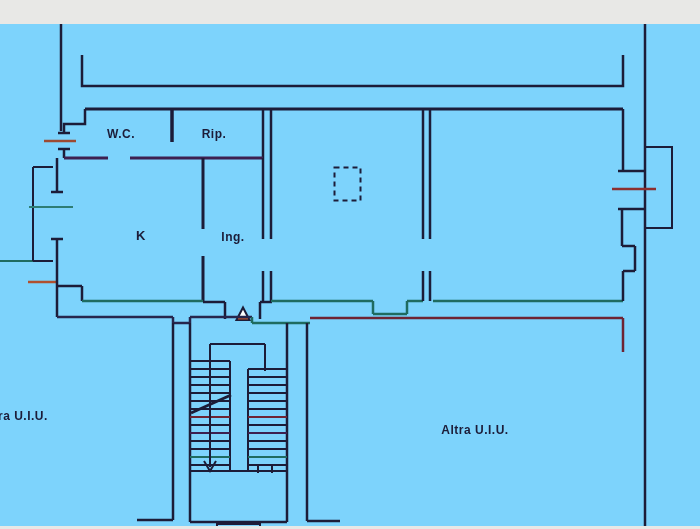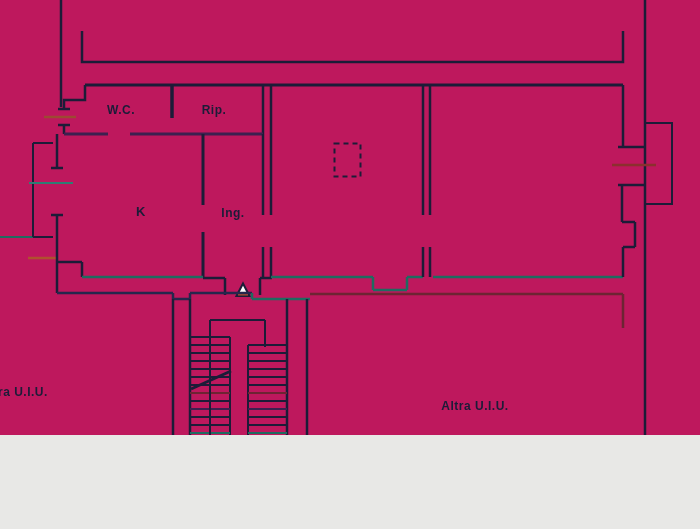--- a/index.html
+++ b/index.html
@@ -1,21 +1,22 @@
 <!DOCTYPE html>
 <html><head>
 <meta charset="utf-8">
 <style>
   html,body{margin:0;padding:0;background:#e8e8e6;}
   #canvas{
     position:relative;
-    width:700px;height:435px;
-    background:#be185d;
+    width:700px;height:502px;
+    background:#7dd3fc;
     overflow:hidden;
     font-family:"Liberation Sans", sans-serif;
+    margin-top:24px;
   }
   svg{position:absolute;left:0;top:0;}
   svg text{
     font-family:"Liberation Sans", sans-serif;
     font-weight:600;
     fill:#1c1c38;
     letter-spacing:.5px;
   }
   .lbl{font-size:13px;}
   .lbl-sm{font-size:12px;}

